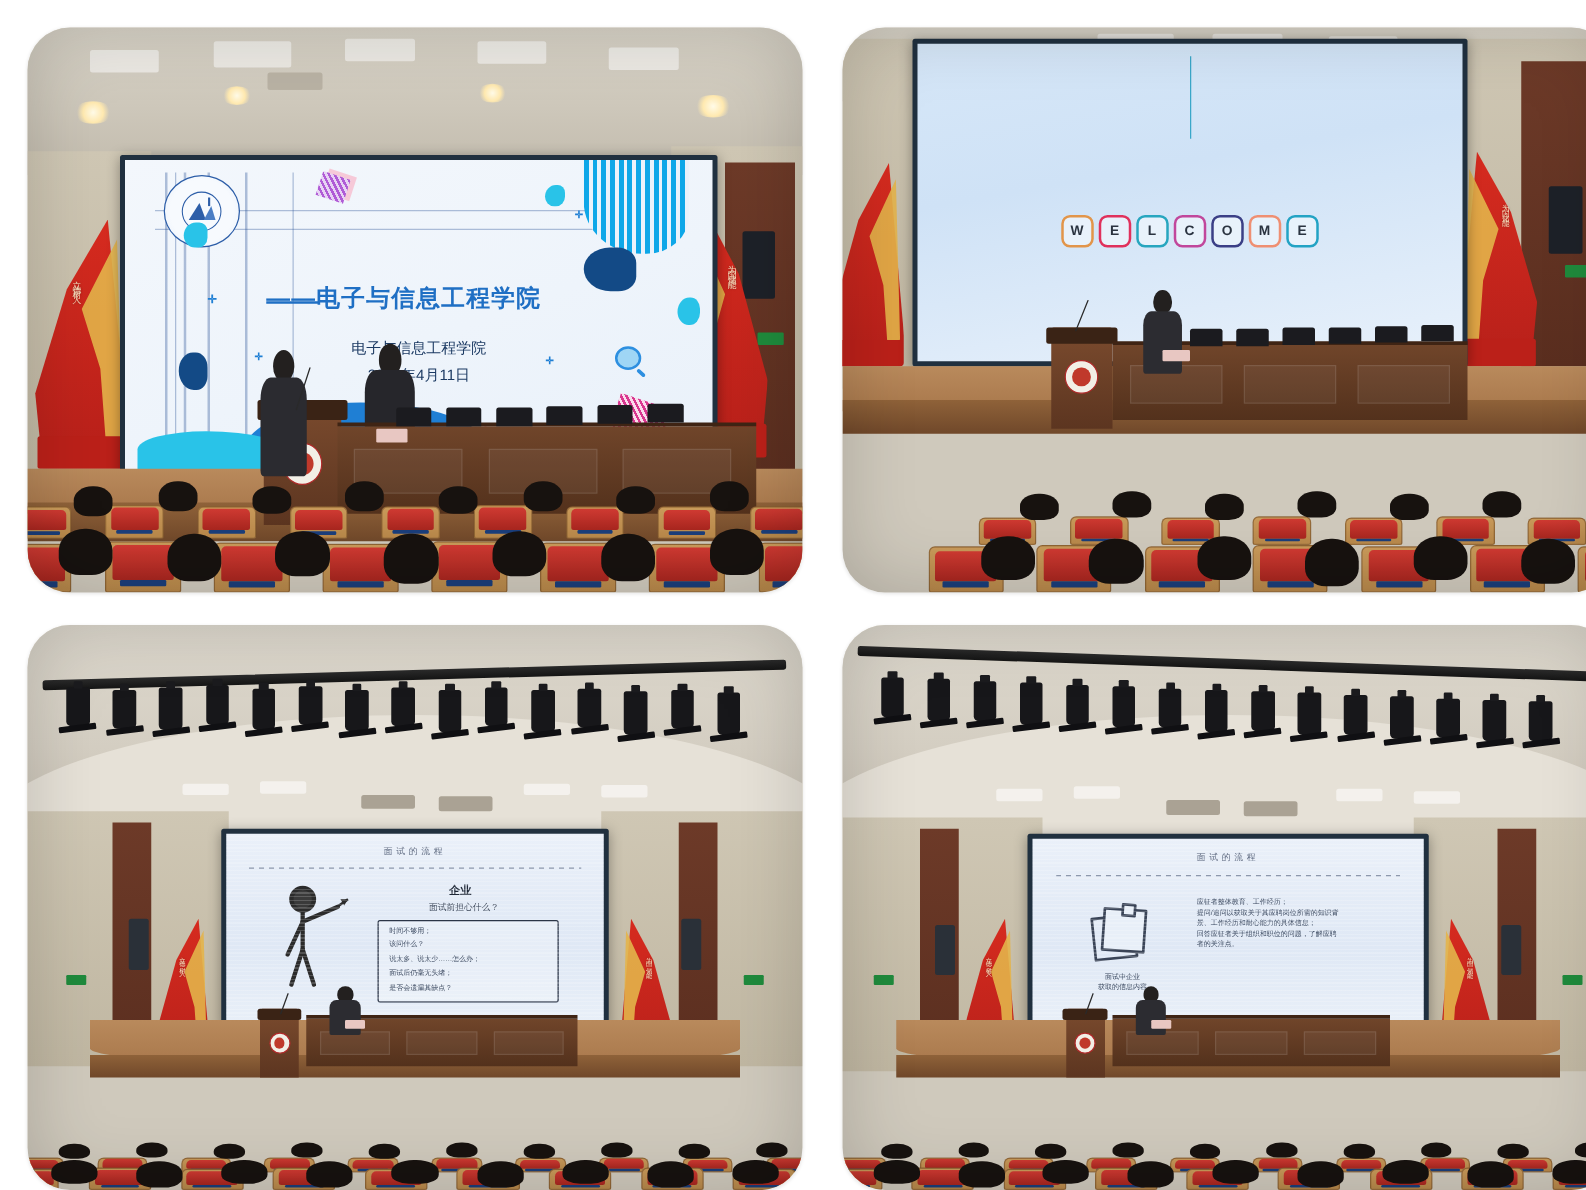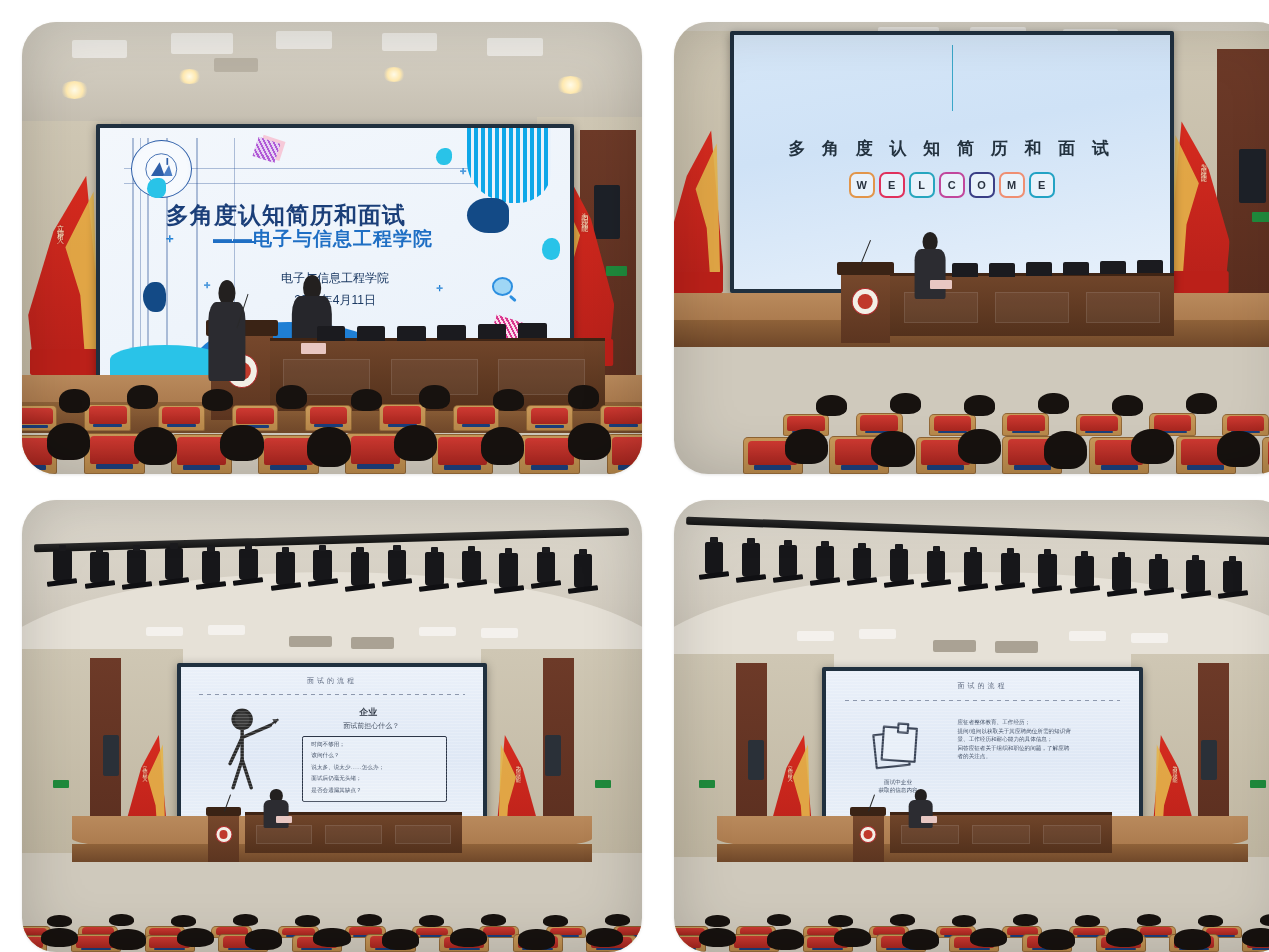--- a/index.html
+++ b/index.html
@@ -384,21 +384,20 @@
 
         <div class="cube" style="left:33%;top:5%;width:5%;height:8%;"></div>
         <div class="cube pink-c" style="right:8%;bottom:8%;width:9%;height:15%;"></div>
         <div class="magnifier" style="right:12%;top:60%;width:4.5%;height:7.5%;"></div>
 
         <div class="plus" style="left:14%;top:43%;font-size:9px;">✛</div>
         <div class="plus" style="left:22%;top:62%;font-size:8px;">✛</div>
         <div class="plus" style="right:22%;top:16%;font-size:8px;">✛</div>
         <div class="plus" style="right:27%;top:63%;font-size:8px;">✛</div>
 
-        <div class="slide-h1" style="left:14%;top:29%;font-size:23px;">多角度认知简历和面试</div>
         <div class="slide-dash" style="left:24%;top:45.5%;width:9%;"></div>
         <div class="slide-h2" style="left:24%;top:39.5%;font-size:19px;">——电子与信息工程学院</div>
         <div class="slide-sub" style="left:0;width:100%;top:57%;font-size:12px;">电子与信息工程学院</div>
         <div class="slide-sub" style="left:0;width:100%;top:66%;font-size:12px;">2023年4月11日</div>
       </div>
     </div>
 
     <div class="stagefloor" style="left:0;top:78%;width:100%;height:8%;"></div>
     <div class="stagefront" style="left:0;top:84%;width:100%;height:7%;"></div>
 
@@ -546,21 +545,20 @@
     <div class="sail" style="left:80%;top:22%;width:10%;height:38%;transform:scaleX(-1);">
       <div class="red"></div>
         <div class="gold"></div>
         <div class="base"></div>
       <div class="chars" style="font-size:6px;transform:scaleX(-1);">为国储能</div>
     </div>
 
     <div class="screenframe" style="left:9%;top:2%;width:72%;height:58%;">
       <div class="screen slide-welcome">
         <div class="wel-droplines" style="left:50%;top:4%;height:26%;"></div>
-        <div class="wel-title" style="top:40%;font-size:17px;">多 角 度 认 知 简 历 和 面 试</div>
         <div class="wel-row" style="top:54%;">
           <span class="wel-box" style="width:26px;height:26px;border:2.4px solid #e2954a;font-size:11px;">W</span>
           <span class="wel-box" style="width:26px;height:26px;border:2.4px solid #e0315c;font-size:11px;">E</span>
           <span class="wel-box" style="width:26px;height:26px;border:2.4px solid #27a6bf;font-size:11px;">L</span>
           <span class="wel-box" style="width:26px;height:26px;border:2.4px solid #c1479c;font-size:11px;">C</span>
           <span class="wel-box" style="width:26px;height:26px;border:2.4px solid #3b3f86;font-size:11px;">O</span>
           <span class="wel-box" style="width:26px;height:26px;border:2.4px solid #ef8f72;font-size:11px;">M</span>
           <span class="wel-box" style="width:26px;height:26px;border:2.4px solid #23a3c4;font-size:11px;">E</span>
         </div>
       </div>

